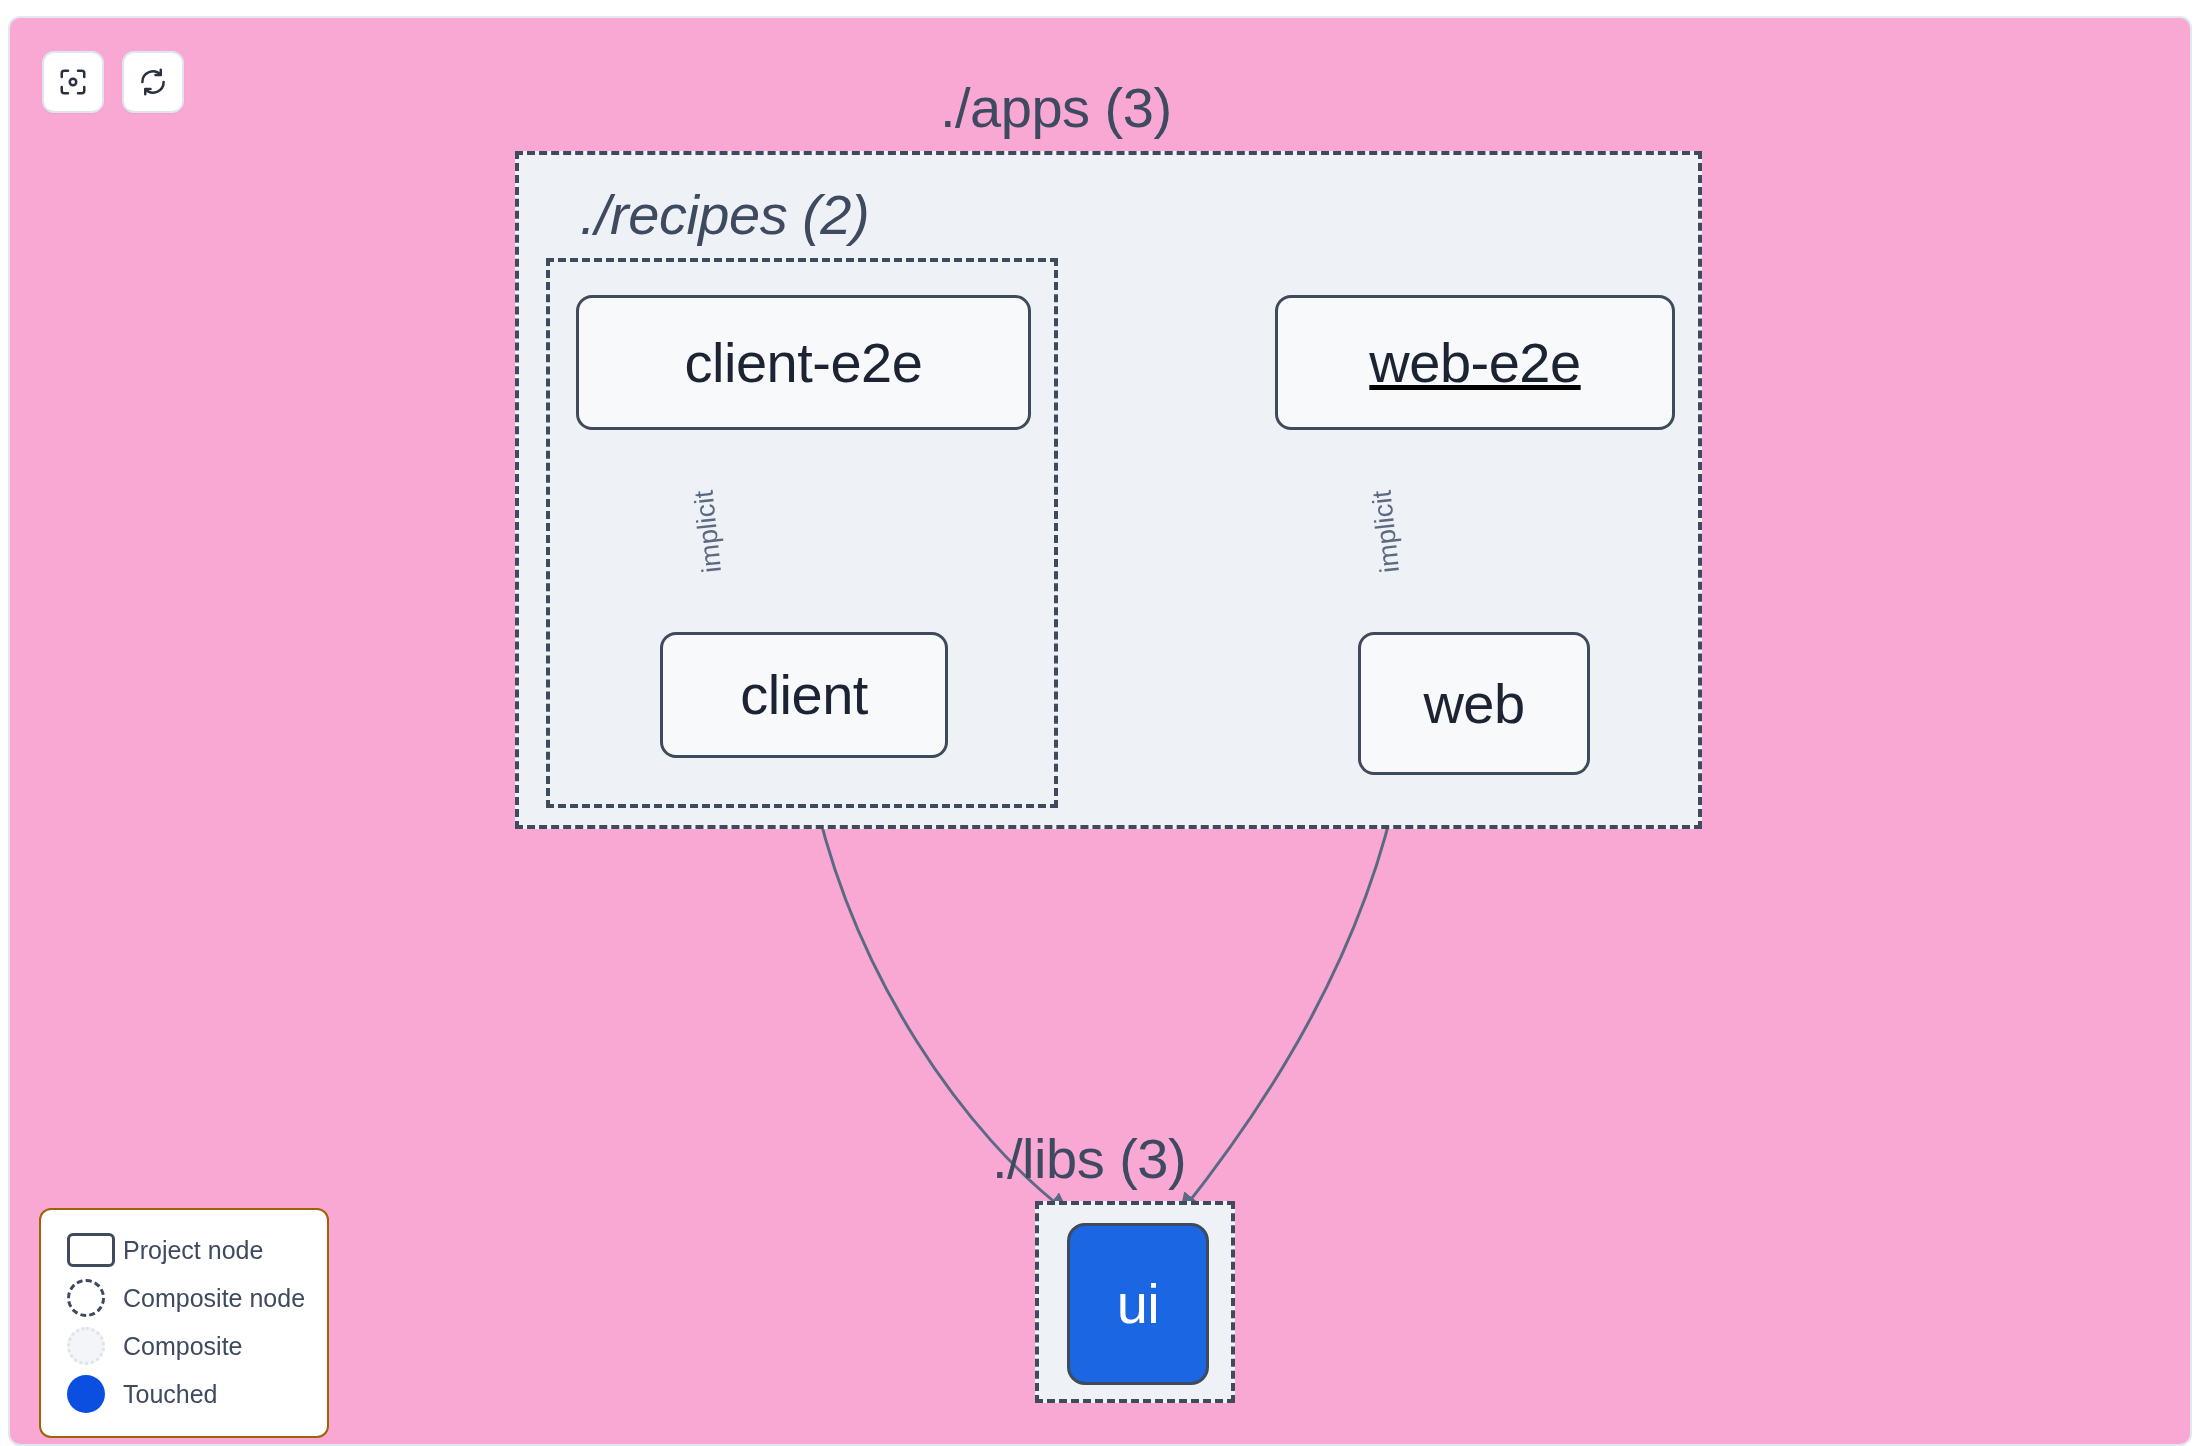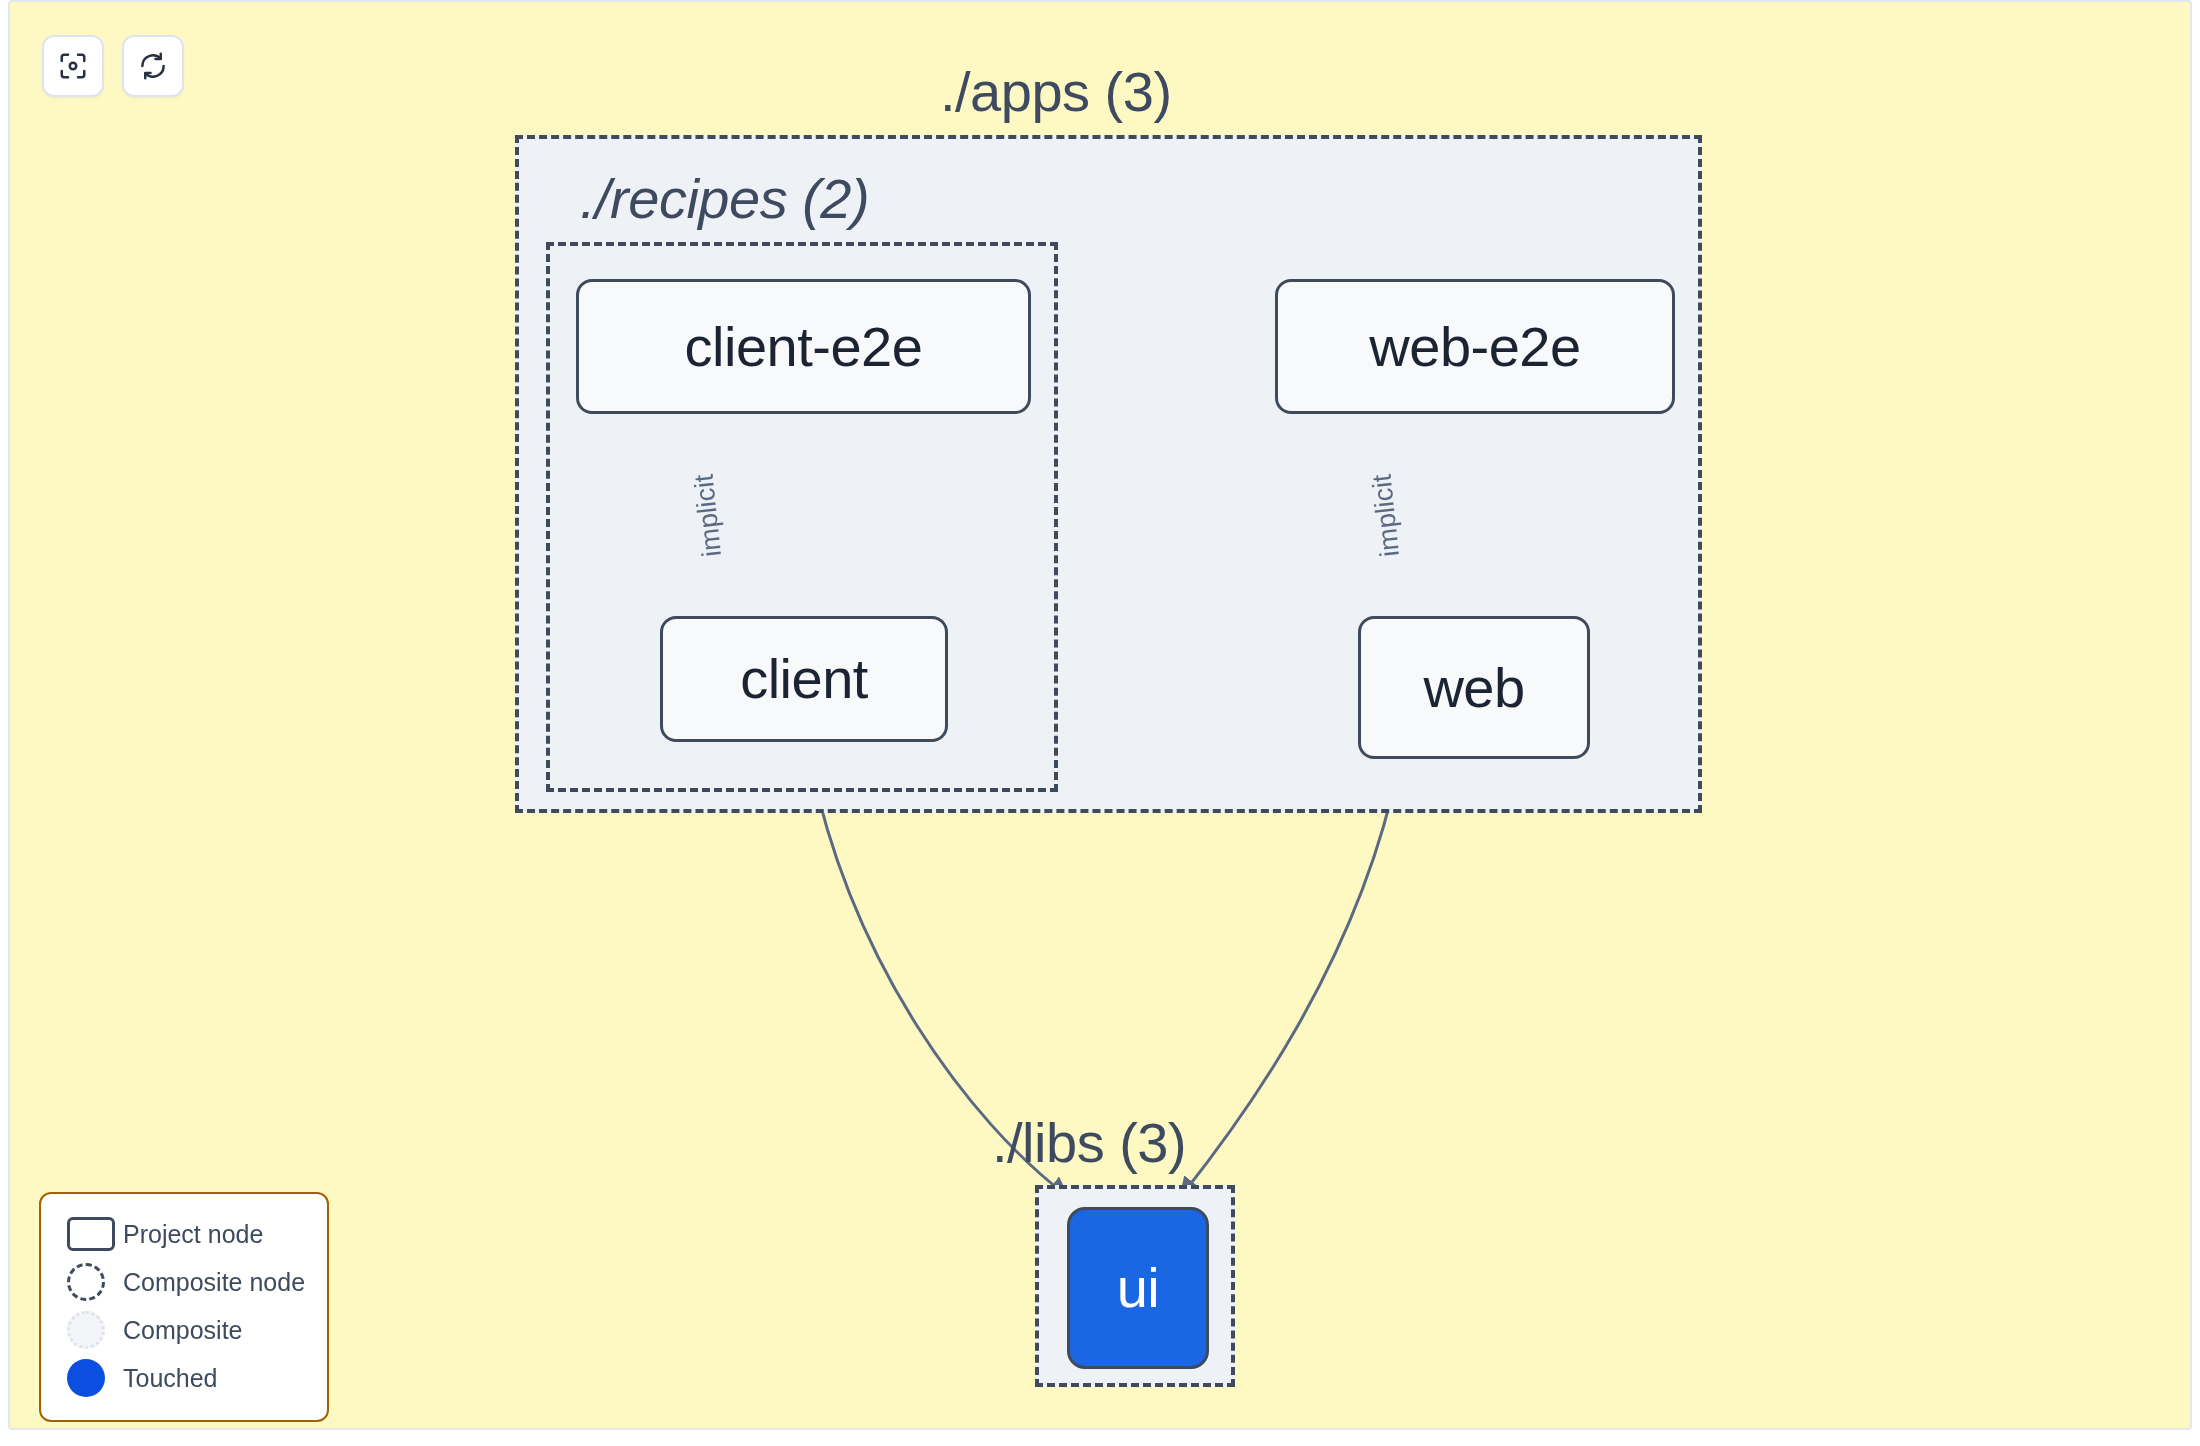--- a/index.html
+++ b/index.html
@@ -15,25 +15,25 @@
   #app {
     position: relative;
     width: 2200px;
     height: 1446px;
     background: #ffffff;
   }
 
   
   .canvas-card {
     position: absolute;
-    left: 8px; top: 0;
+    left: 8px; top: 16px;
     width: 2184px; height: 1430px;
     border: 2px solid #e3e8ef;
-    border-radius: 4px;
-    background: #fef9c3;
+    border-radius: 12px;
+    background: #f9a8d4;
     overflow: hidden;
   }
 
   
   .toolbar {
     position: absolute;
     left: 32px; top: 33px;
     display: flex;
     gap: 18px;
     z-index: 40;
@@ -97,21 +97,21 @@
     cursor: pointer;
   }
   .node-label {
     color: #1c2433;
     font-size: 56px;
     line-height: 1;
     white-space: nowrap;
     letter-spacing: -0.5px;
   }
   #node-client-e2e { left: 566px;  top: 277px;  width: 455px; height: 135px; }
-  #node-web-e2e    { left: 1265px; top: 277px;  width: 400px; height: 135px; }
+  #node-web-e2e    { left: 1265px; top: 277px;  width: 400px; height: 135px; text-decoration: underline; }
   #node-client     { left: 650px;  top: 614px;  width: 288px; height: 126px; }
   #node-web        { left: 1348px; top: 614px;  width: 232px; height: 143px; }
 
   #node-ui {
     left: 1057px; top: 1205px;
     width: 142px; height: 162px;
     background: #1b66e3;
     border: 3px solid #3f4a5c;
     border-radius: 18px;
     z-index: 28;

